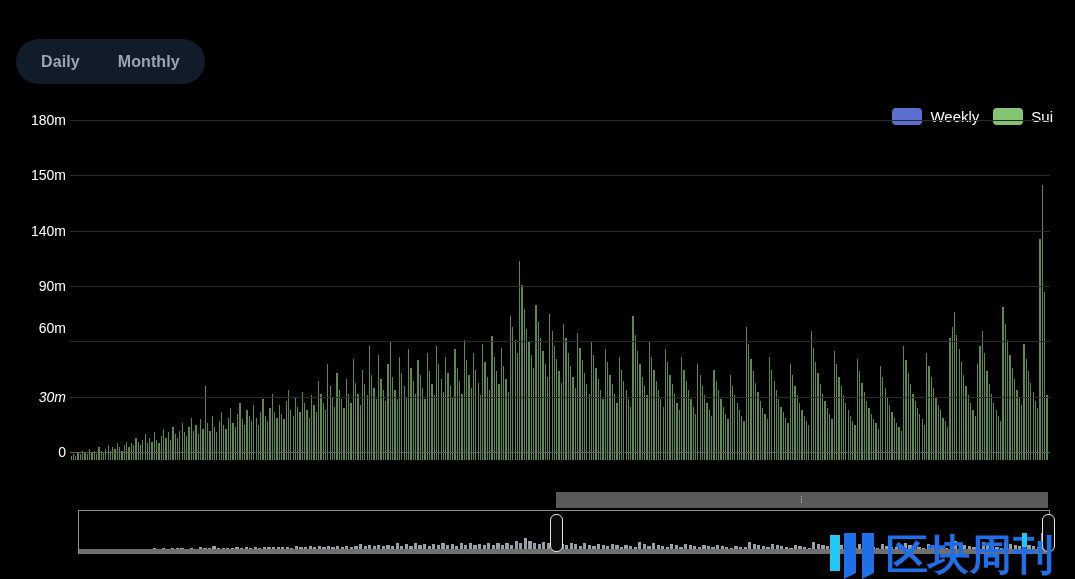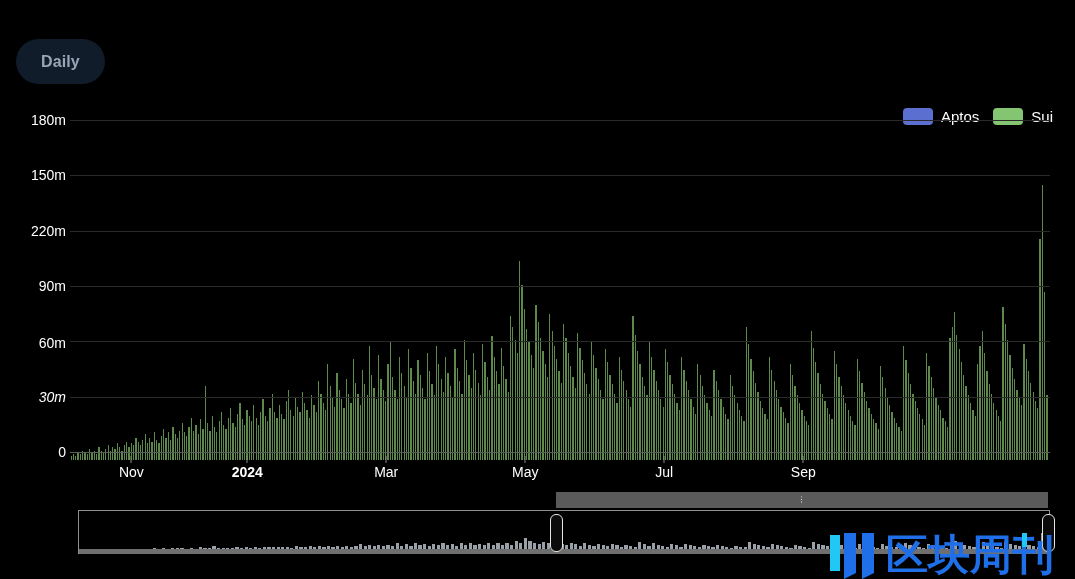--- a/index.html
+++ b/index.html
@@ -99,40 +99,41 @@
     position:absolute; left:824px; top:527px; width:240px; height:52px;
     pointer-events:none;
   }
 </style>
 </head>
 <body>
 <div id="app">
 
   <div class="tabbar">
     <div class="tab">Daily</div>
+    <div class="tab">Monthly</div>
   </div>
 
   <div class="legend">
     <div class="legend-item">
       <span class="legend-swatch" id="sw-aptos" style="background: rgb(91, 111, 208);"></span>
-      <span class="legend-label">Aptos</span>
+      <span class="legend-label">Weekly</span>
     </div>
     <div class="legend-item">
       <span class="legend-swatch" id="sw-sui" style="background: rgb(132, 197, 114);"></span>
       <span class="legend-label">Sui</span>
     </div>
   </div>
 
   <div class="plot-wrap">
     <div class="ylabels" id="ylabels">
         <div class="ylabel" style="top: 332px;">0</div>
         <div class="ylabel" style="top: 276.667px; font-style: italic;">30m</div>
-        <div class="ylabel" style="top: 223px;">60m</div>
+        <div class="ylabel" style="top: 208px;">60m</div>
         <div class="ylabel" style="top: 166px;">90m</div>
-        <div class="ylabel" style="top: 110.667px;">220m</div>
+        <div class="ylabel" style="top: 110.667px;">140m</div>
         <div class="ylabel" style="top: 55.3333px;">150m</div>
         <div class="ylabel" style="top: 0px;">180m</div>
       </div>
     <div class="gridarea" id="gridarea">
       <div class="bars" id="bars">
           <div class="bar-slot">
             <div class="bar-seg bar-sui" style="height: 3.68889px; background: rgb(93, 138, 74);"></div>
           </div>
           <div class="bar-slot">
             <div class="bar-seg bar-sui" style="height: 5.53333px; background: rgb(93, 138, 74);"></div>
@@ -1401,34 +1402,20 @@
             <div class="bar-seg bar-sui" style="height: 64.5556px; background: rgb(93, 138, 74);"></div>
           </div>
         </div>
     <div class="gridline zero" style="top: 332px;"></div>
         <div class="gridline" style="top: 276.667px;"></div>
         <div class="gridline" style="top: 221.333px;"></div>
         <div class="gridline" style="top: 166px;"></div>
         <div class="gridline" style="top: 110.667px;"></div>
         <div class="gridline" style="top: 55.3333px;"></div>
         <div class="gridline" style="top: 0px;"></div>
-      </div>
-    <div class="xlabels" id="xlabels">
-        <div class="xlabel" style="left: 6.26478%;">Nov</div>
-        <div class="xtick" style="left: 6.26478%;"></div>
-        <div class="xlabel bold" style="left: 18.0851%;">2024</div>
-        <div class="xtick" style="left: 18.0851%;"></div>
-        <div class="xlabel" style="left: 32.2695%;">Mar</div>
-        <div class="xtick" style="left: 32.2695%;"></div>
-        <div class="xlabel" style="left: 46.4539%;">May</div>
-        <div class="xtick" style="left: 46.4539%;"></div>
-        <div class="xlabel" style="left: 60.6383%;">Jul</div>
-        <div class="xtick" style="left: 60.6383%;"></div>
-        <div class="xlabel" style="left: 74.8227%;">Sep</div>
-        <div class="xtick" style="left: 74.8227%;"></div>
       </div>
   </div>
 
 
   <div class="brush">
     <div class="brush-frame"></div>
     <div class="brush-mini">
       <div class="mini-bars" id="minibars">
           <div class="mini-slot">
             <div class="mini-seg" style="height: 1px;"></div>

